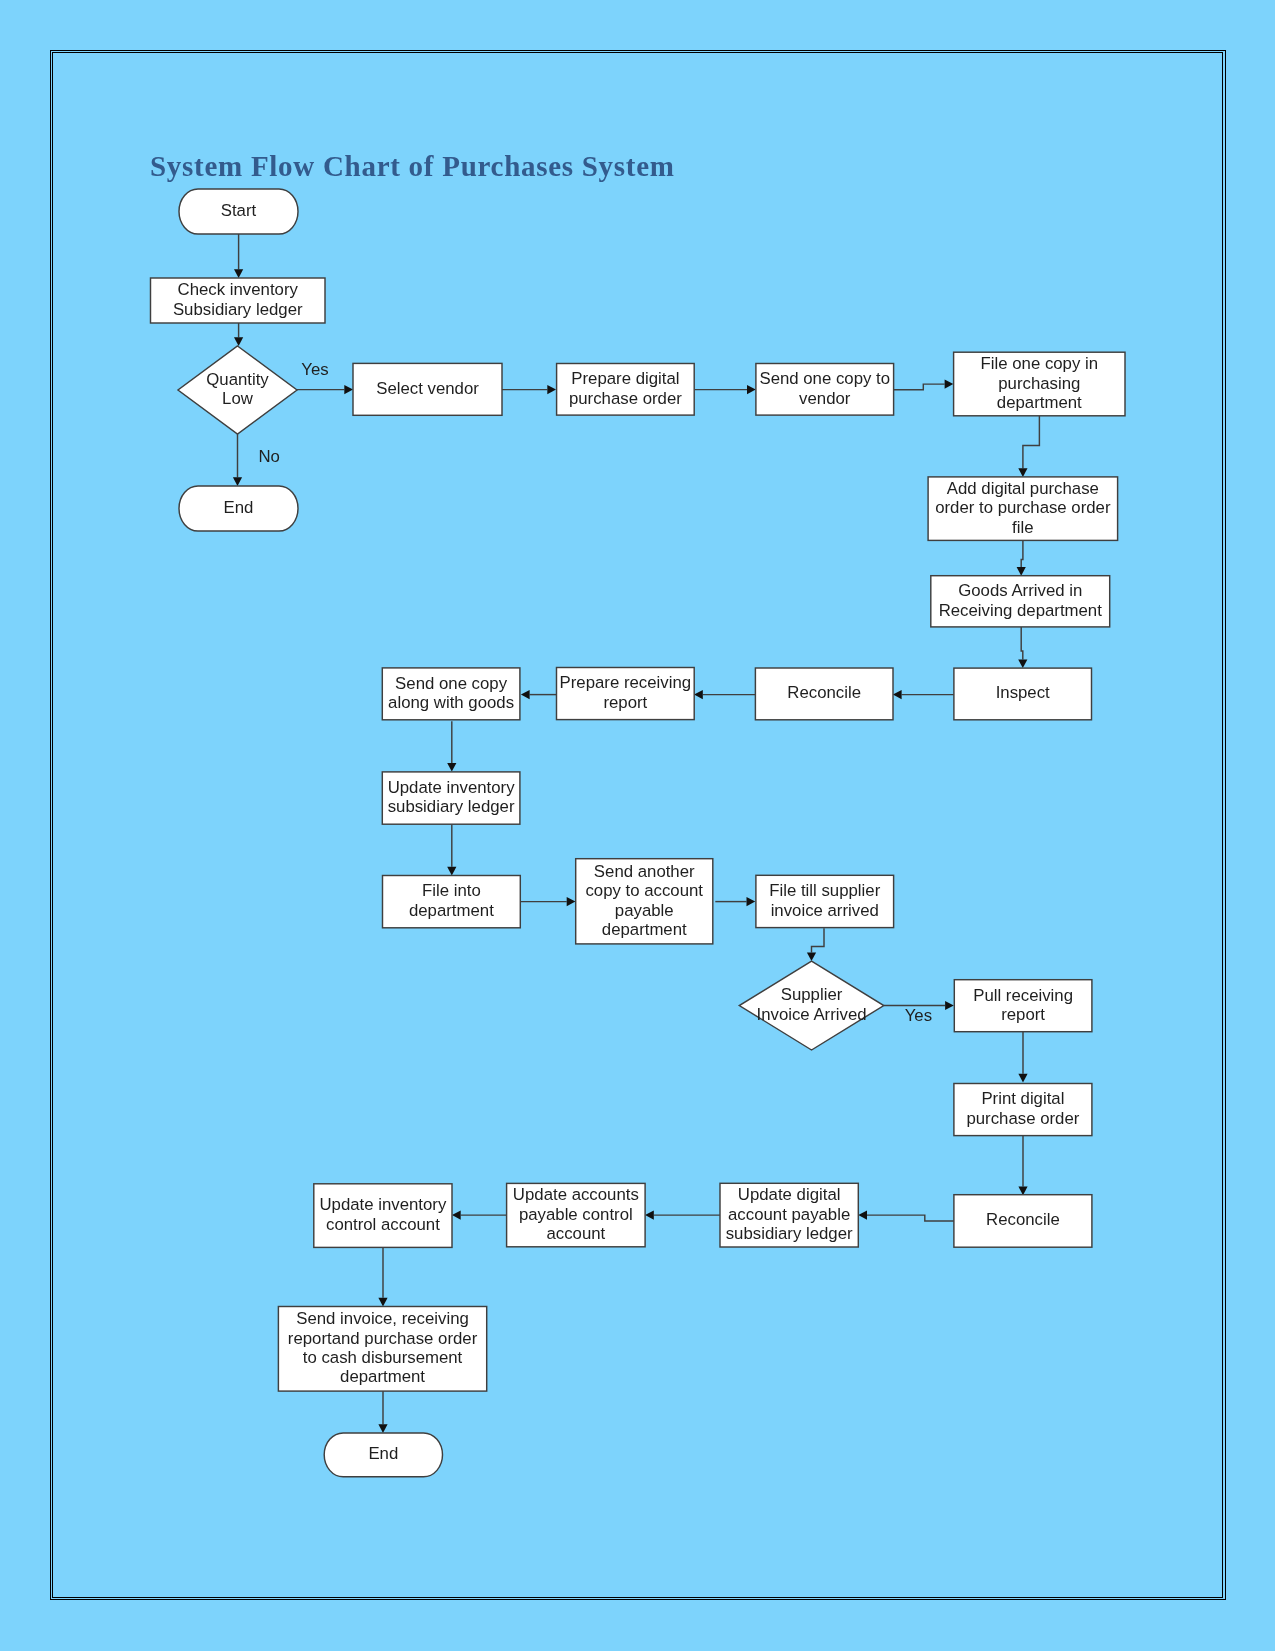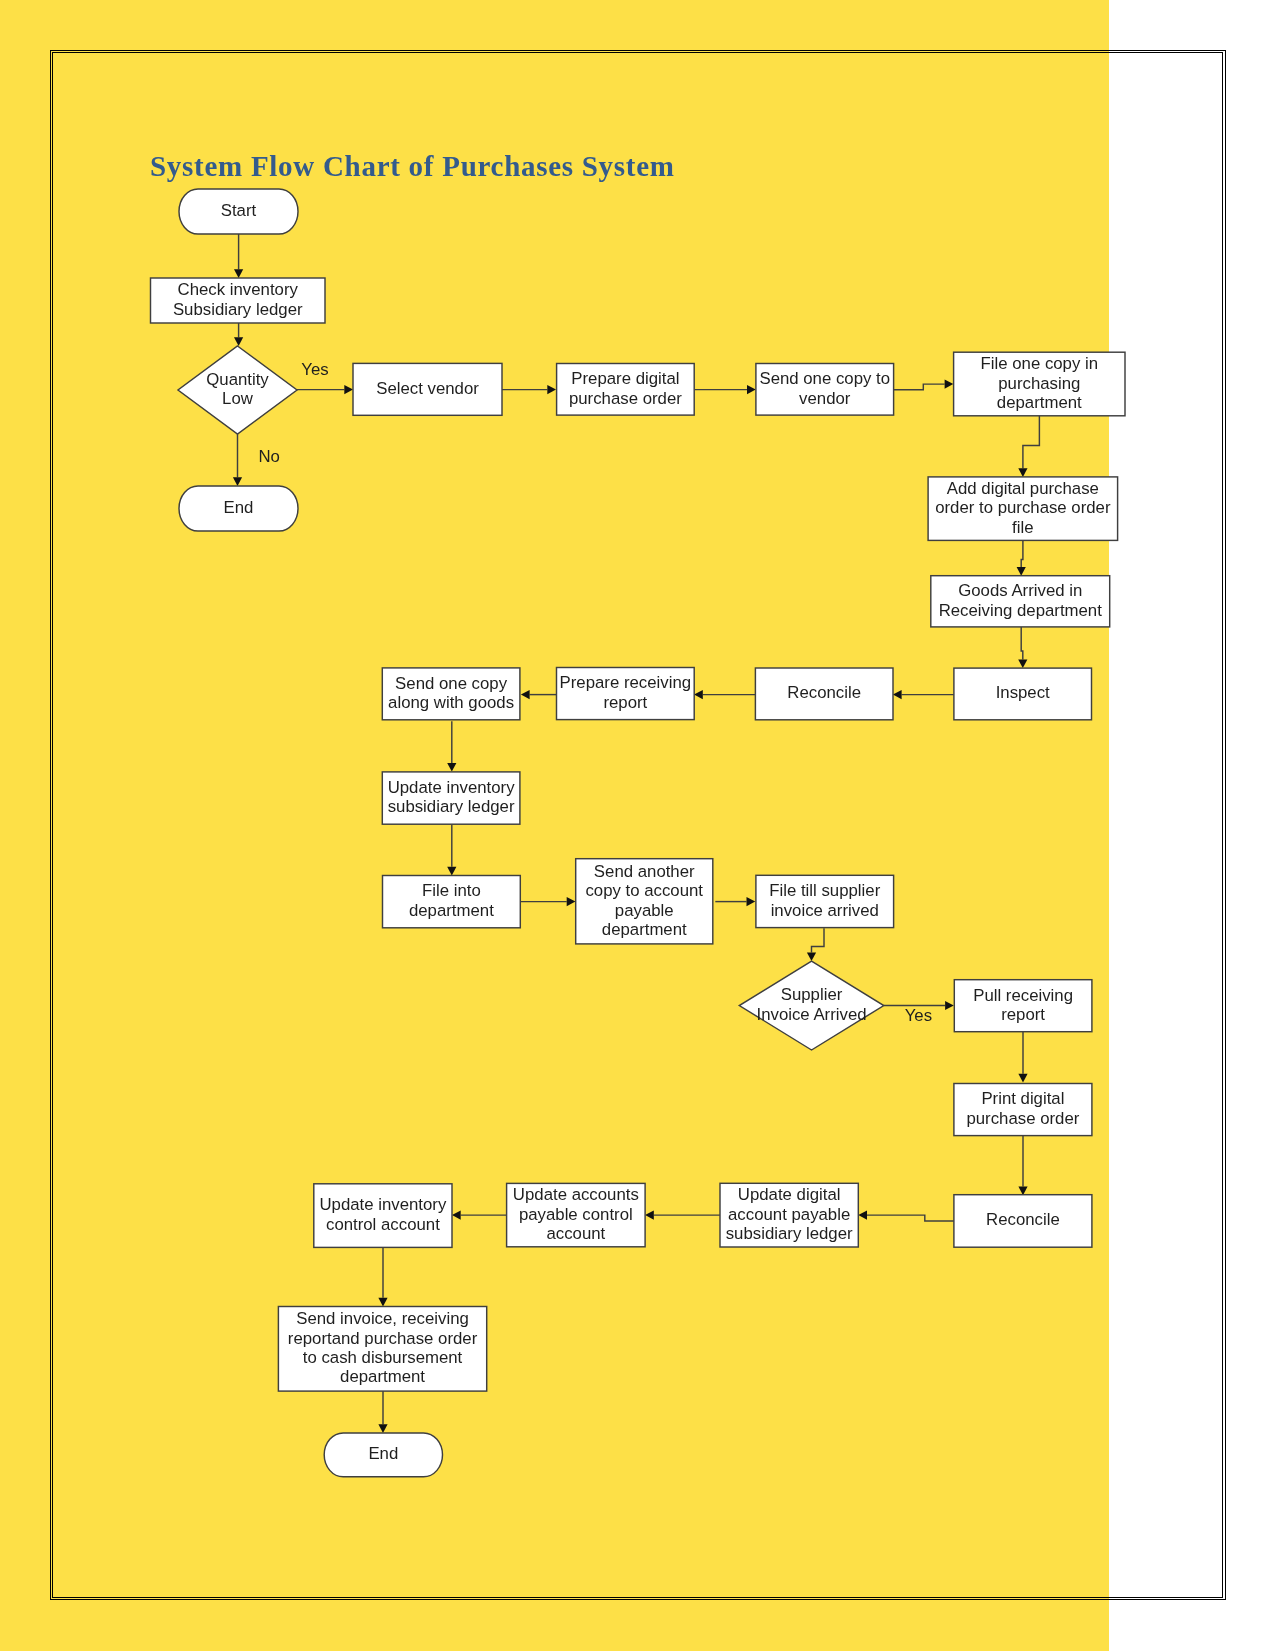--- a/index.html
+++ b/index.html
@@ -1,19 +1,19 @@
 <!DOCTYPE html>
 <html><head>
 <meta charset="utf-8">
 <title>System Flow Chart of Purchases System</title>
 <style>
   html,body{margin:0;padding:0;background:#ffffff;}
   body{width:1275px;height:1651px;overflow:hidden;
        font-family:"Liberation Sans",sans-serif;}
-  #page{position:relative;width:1109px;height:1651px;background:#fde047;}
+  #page{position:relative;width:1275px;height:1651px;background:#7dd3fc;}
   #page-border{position:absolute;left:50px;top:50px;width:1174px;height:1548px;
      border:1px solid #000;box-sizing:content-box;}
   #page-border-inner{position:absolute;left:1px;top:1px;width:1169px;height:1544px;
      border:1px solid #000;box-sizing:content-box;}
   #title{position:absolute;left:150px;top:151px;
      font-family:"Liberation Serif",serif;font-weight:bold;font-size:29px;
      line-height:30px;letter-spacing:0.72px;color:#335B8D;white-space:nowrap;}
   #chart{position:absolute;left:0;top:0;}
   .shape{fill:#ffffff;stroke:#3f3f3f;stroke-width:1.45;}
   .conn{fill:none;stroke:#3f3f3f;stroke-width:1.45;}

